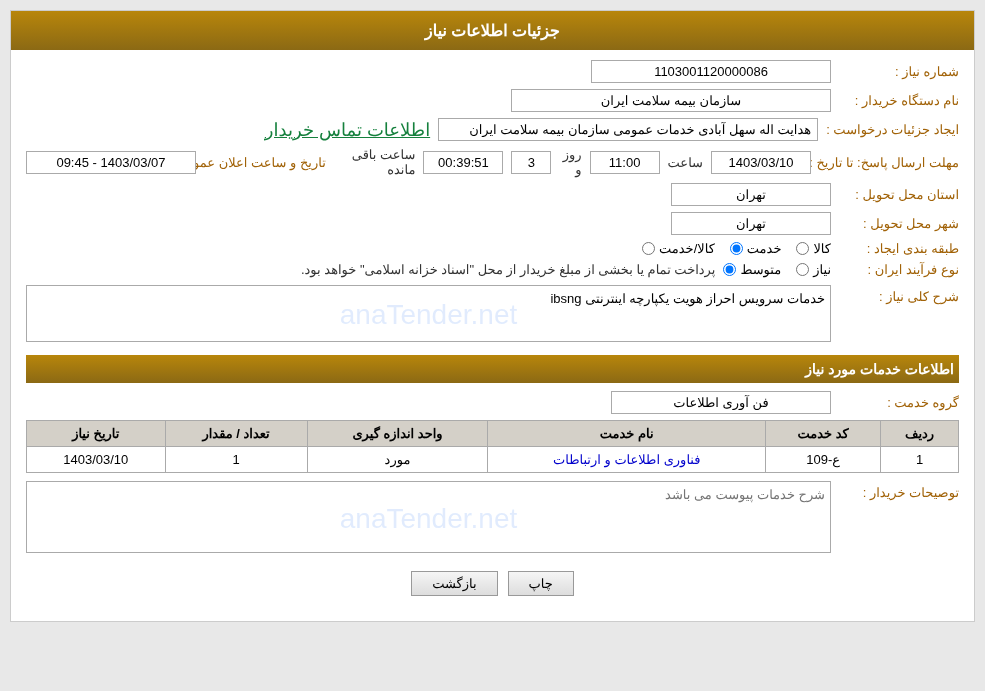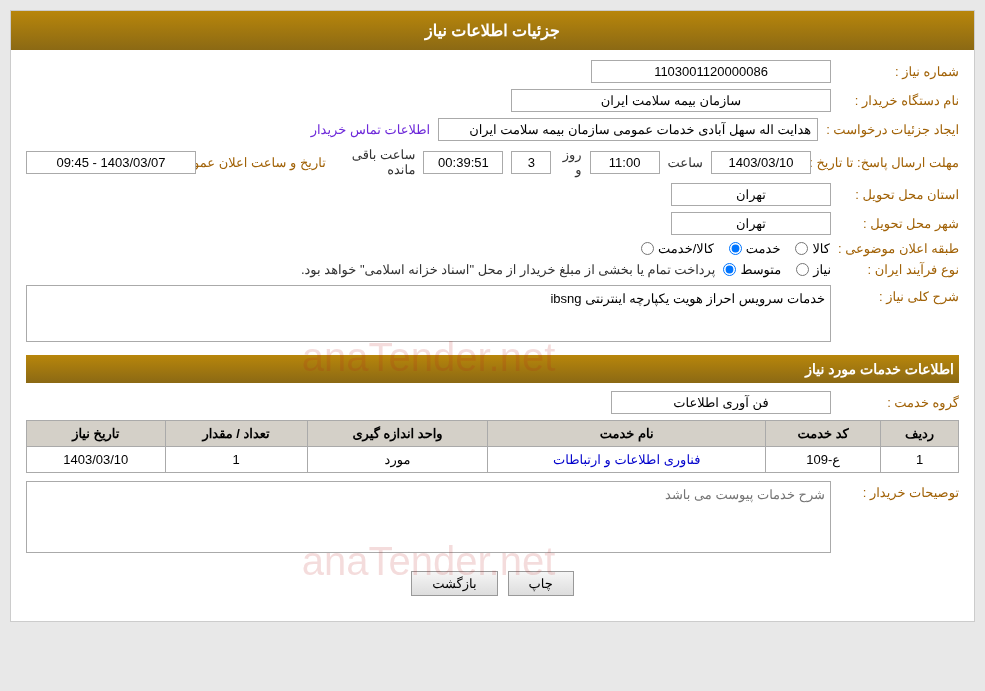--- a/index.html
+++ b/index.html
@@ -42,23 +42,24 @@
       background: #fff;
       padding: 3px 6px;
       font-size: 13px;
       font-family: Tahoma, Arial, sans-serif;
       direction: rtl;
     }
     .input-field.wide { width: 280px; }
     .input-field.small { width: 120px; }
     .input-field.xsmall { width: 80px; }
     .link-blue {
-      color: #6d28d9;
+      color: #15803d;
+      text-decoration: underline;
       cursor: pointer;
-      font-size: 13px;
+      font-size: 18px;
     }
     .inline-label {
       font-size: 13px;
       color: #333;
     }
     .section-header {
       background: linear-gradient(to bottom, #b8860b, #8B6914);
       color: #fff;
       font-size: 14px;
       font-weight: bold;
@@ -130,25 +131,24 @@
     }
     .watermark-container {
       position: relative;
     }
     .watermark {
       position: absolute;
       top: 50%;
       left: 50%;
       transform: translate(-50%, -50%);
       opacity: 0.15;
-      font-size: 40px;
-      color: #b91c1c;
+      font-size: 28px;
+      color: #3b82f6;
       pointer-events: none;
       white-space: nowrap;
-      margin-top: 42px;
     }
     .colon-label {
       color: #a16207;
       font-size: 13px;
     }
     .row-flex {
       display: flex;
       align-items: center;
       gap: 8px;
       margin-bottom: 6px;
@@ -201,21 +201,21 @@
       <span class="label colon-label">استان محل تحویل :</span>
       <input class="input-field small" type="text" style="width: 160px; text-align: center;" value="تهران">
     </div>
 
     <div class="row-flex">
       <span class="label colon-label">شهر محل تحویل :</span>
       <input class="input-field small" type="text" style="width: 160px; text-align: center;" value="تهران">
     </div>
 
     <div class="row-flex">
-      <span class="label colon-label">طبقه اعلان موضوعی :</span>
+      <span class="label colon-label">طبقه بندی ایجاد :</span>
       <div class="radio-group">
         <div class="radio-item">
           <span>کالا</span>
           <input type="radio" name="tabagheBandi" style="">
         </div>
         <div class="radio-item">
           <span>خدمت</span>
           <input type="radio" name="tabagheBandi" checked="" style="">
         </div>
         <div class="radio-item">

